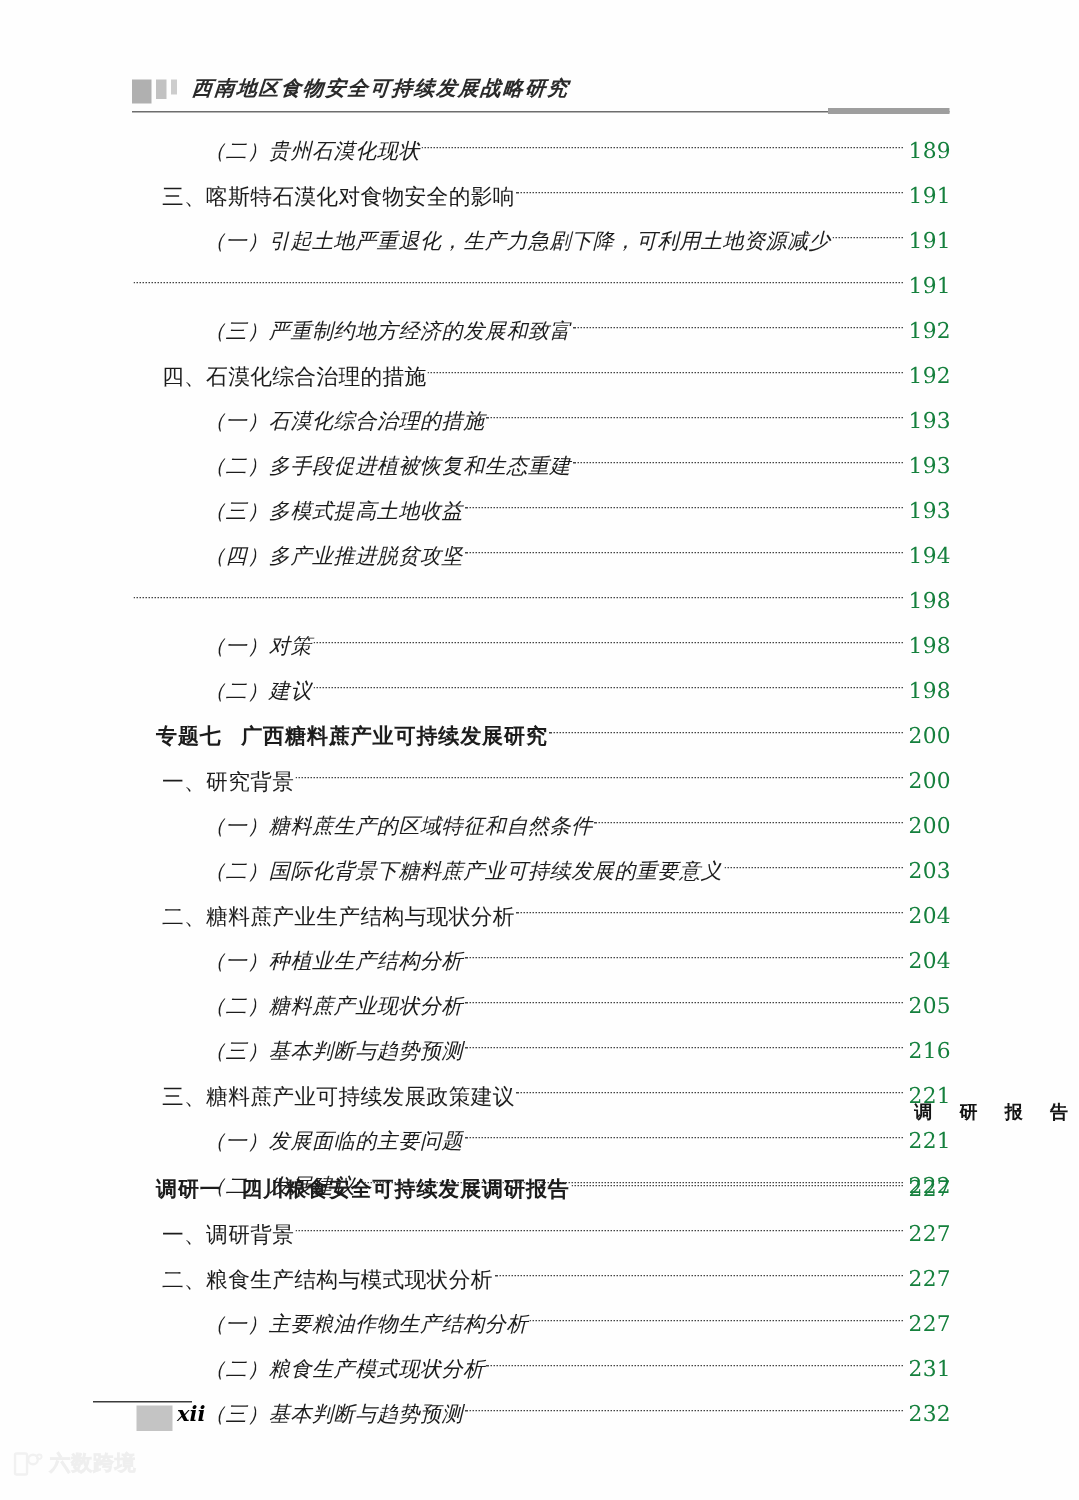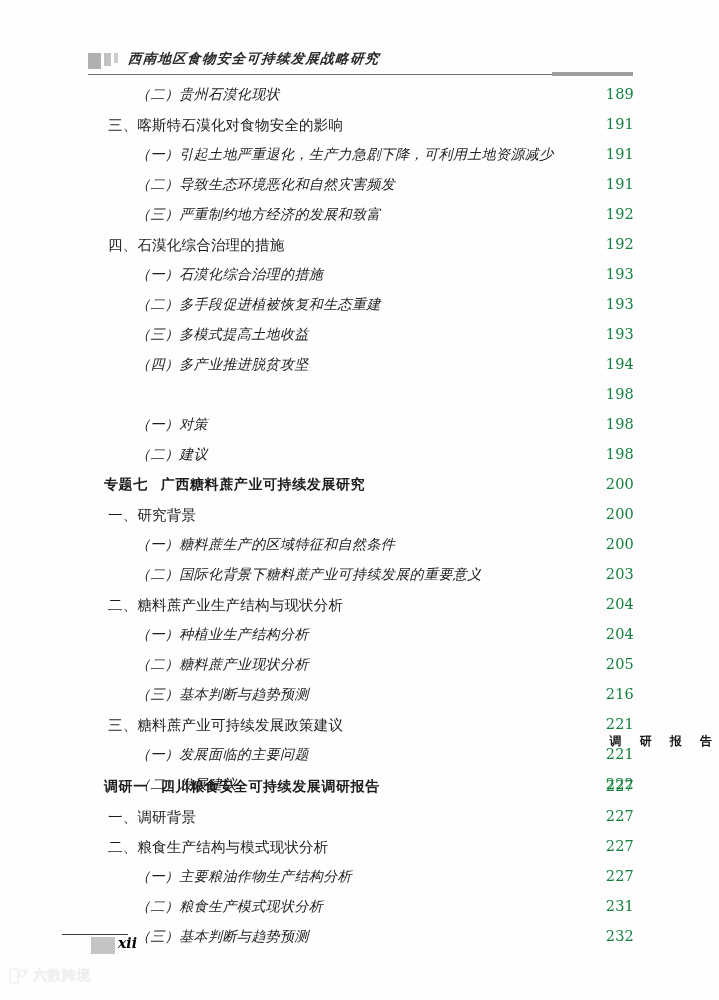--- a/index.html
+++ b/index.html
@@ -80,21 +80,21 @@
   
   .toc {
     position: absolute;
     left: 88px;
     top: 86px;
     width: 546px;
   }
 
   .toc-line {
     display: flex;
-    align-items: flex-start;
+    align-items: center;
     width: 100%;
     height: 30px;
     white-space: nowrap;
     overflow: hidden;
   }
 
   .toc-text {
     flex: 0 0 auto;
     font-size: 14.5px;
     color: #1c1c1c;
@@ -263,21 +263,20 @@
         <span class="toc-text">三、喀斯特石漠化对食物安全的影响</span>
         <span class="toc-leader"></span>
         <span class="toc-page">191</span>
       </div>
       <div class="toc-line lvl2">
         <span class="toc-text">（一）引起土地严重退化，生产力急剧下降，可利用土地资源减少</span>
         <span class="toc-leader"></span>
         <span class="toc-page">191</span>
       </div>
       <div class="toc-line lvl2">
-        <span class="toc-text">（二）导致生态环境恶化和自然灾害频发</span>
         <span class="toc-leader"></span>
         <span class="toc-page">191</span>
       </div>
       <div class="toc-line lvl2">
         <span class="toc-text">（三）严重制约地方经济的发展和致富</span>
         <span class="toc-leader"></span>
         <span class="toc-page">192</span>
       </div>
       <div class="toc-line lvl1">
         <span class="toc-text">四、石漠化综合治理的措施</span>

